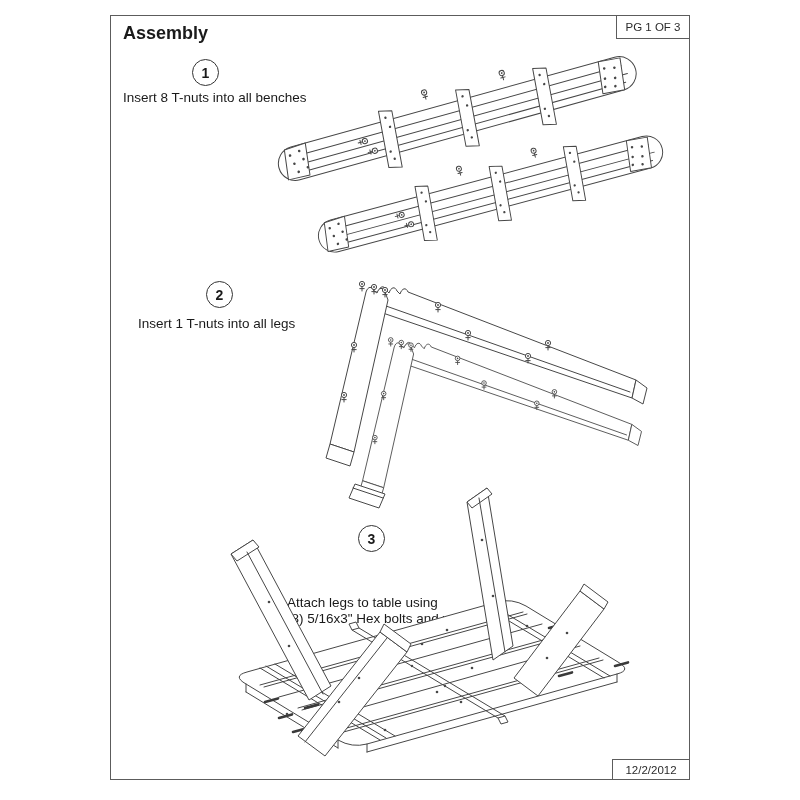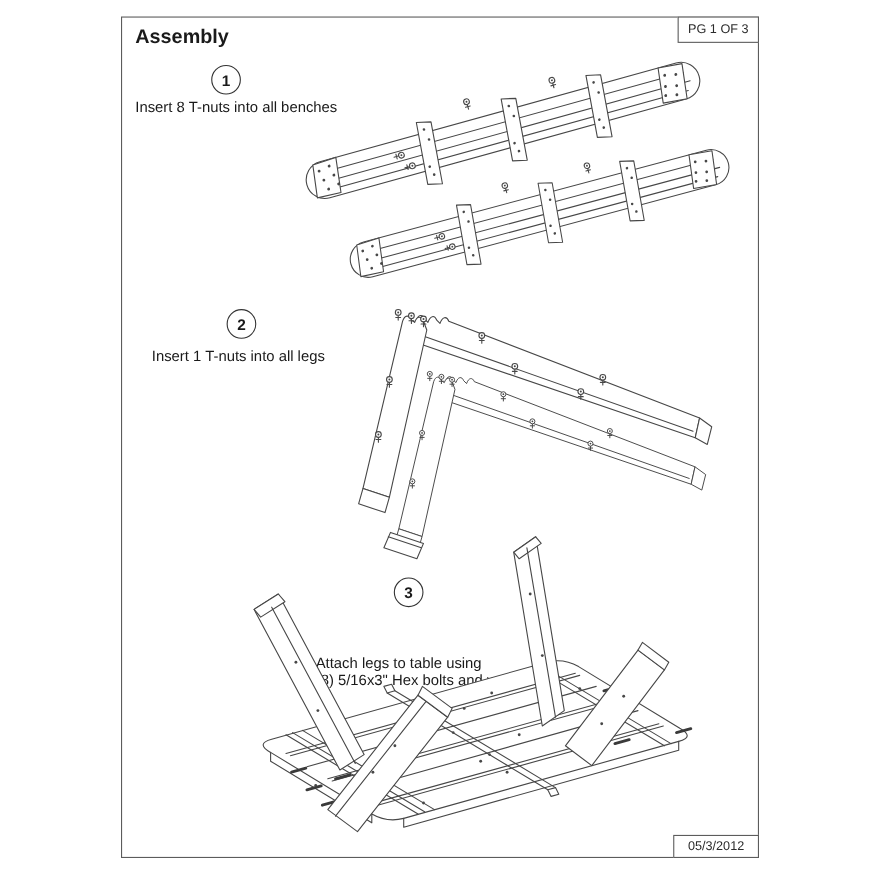--- a/index.html
+++ b/index.html
@@ -38,21 +38,21 @@
 <div class="canvas">
   <div class="sheet">
 
     <div class="page-title">Assembly</div>
 
     <div class="corner-box pg-box">
       <span>PG 1 OF 3</span>
     </div>
 
     <div class="corner-box date-box">
-      <span>05/3/2012</span>
+      <span>12/2/2012</span>
     </div>
 
     <div class="step-badge badge-1">
       <span>1</span>
     </div>
     <div class="step-text text-1">
       <div>Insert 8 T-nuts into all benches</div>
     </div>
 
     <svg class="illus illus-benches" width="405" height="220" viewBox="0 0 405 220">

